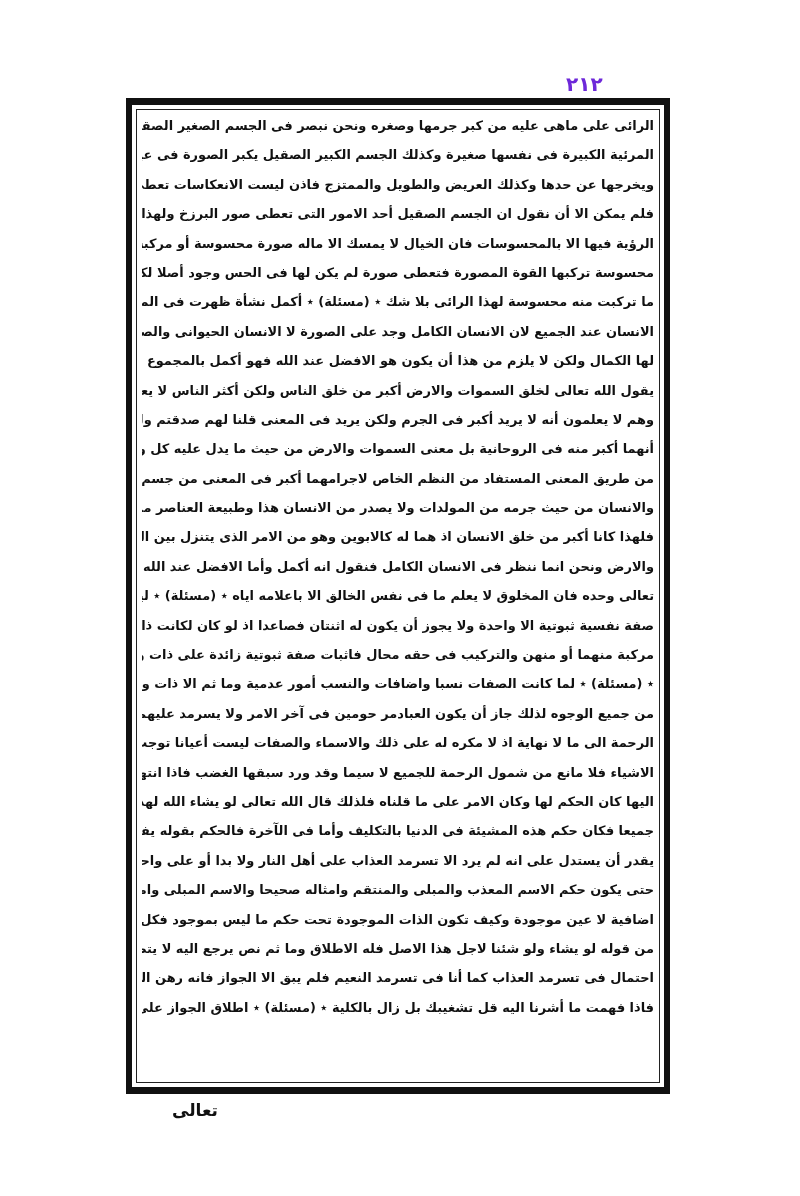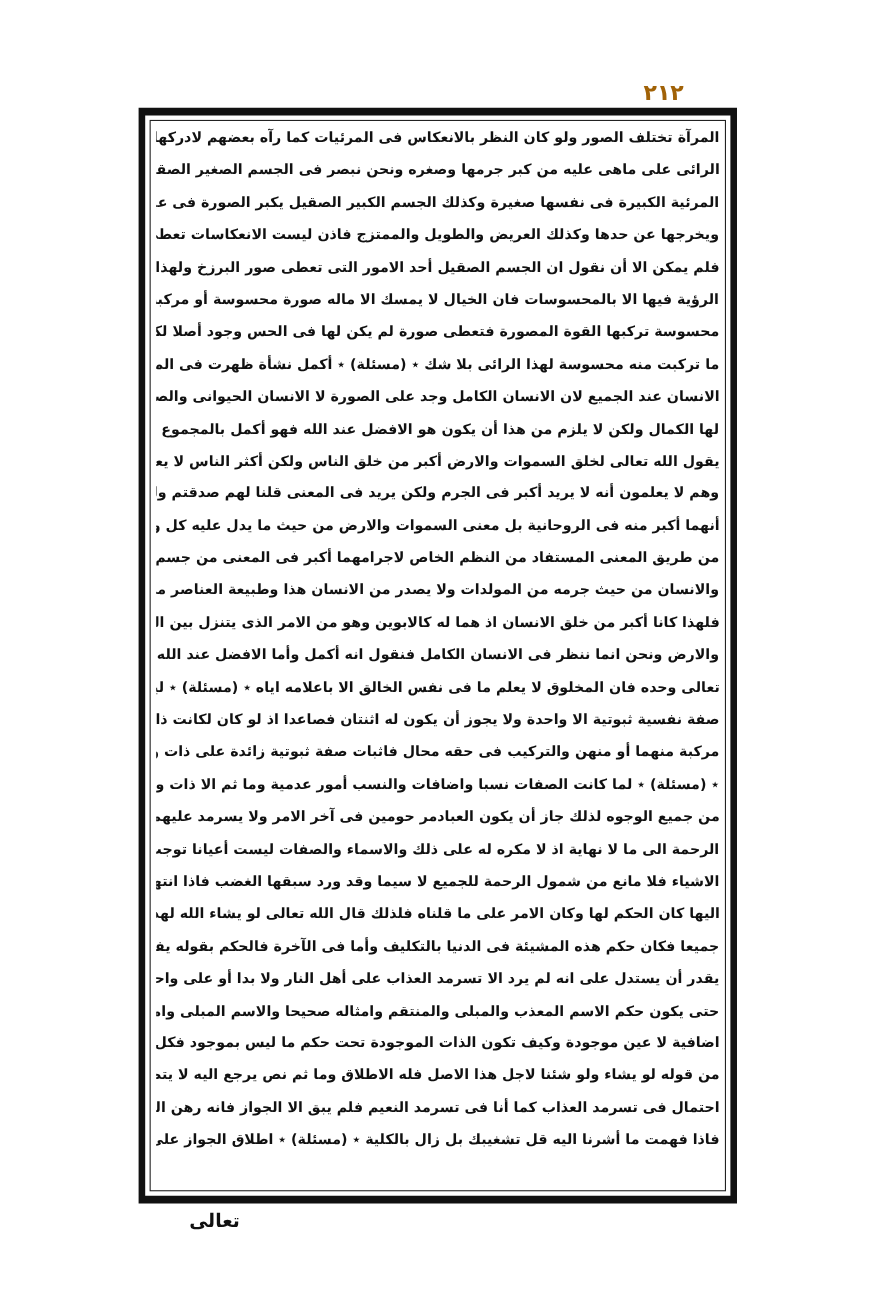--- a/index.html
+++ b/index.html
@@ -10,26 +10,26 @@
     body {
       width: 800px;
       height: 1196px;
       position: relative;
       overflow: hidden;
       font-family: "DejaVu Sans", sans-serif;
       color: #111;
     }
     .page-number {
       position: absolute;
-      left: 585px;
+      left: 566px;
       top: 72px;
       font-size: 20px;
       font-weight: bold;
       direction: rtl;
-      color: #a16207;
+      color: #6d28d9;
     }
     .frame-outer {
       position: absolute;
       left: 126px;
       top: 98px;
       width: 532px;
       height: 982px;
       border-left: 6px solid #111;
       border-right: 6px solid #111;
       border-top: 7px solid #111;
@@ -78,21 +78,20 @@
     }
   </style>
 </head>
 <body>
 
 <div class="page-number">٢١٢</div>
 
 <div class="frame-outer">
   <div class="frame-inner"></div>
   <div class="text-block" id="text-body">
-      <span class="text-line" style="height: 29.3939px; line-height: 29.3939px; font-size: 12.9333px;">المرآة تختلف الصور ولو كان النظر بالانعكاس فى المرئيات كما رآه بعضهم لادركها</span>
       <span class="text-line" style="height: 29.3939px; line-height: 29.3939px; font-size: 12.9333px;">الرائى على ماهى عليه من كبر جرمها وصغره ونحن نبصر فى الجسم الصغير الصقيل الصورة</span>
       <span class="text-line" style="height: 29.3939px; line-height: 29.3939px; font-size: 12.9333px;">المرئية الكبيرة فى نفسها صغيرة وكذلك الجسم الكبير الصقيل يكبر الصورة فى عين الرائى</span>
       <span class="text-line" style="height: 29.3939px; line-height: 29.3939px; font-size: 12.9333px;">ويخرجها عن حدها وكذلك العريض والطويل والممتزج فاذن ليست الانعكاسات تعطى ذلك</span>
       <span class="text-line" style="height: 29.3939px; line-height: 29.3939px; font-size: 12.9333px;">فلم يمكن الا أن نقول ان الجسم الصقيل أحد الامور التى تعطى صور البرزخ ولهذا لا تتعلق</span>
       <span class="text-line" style="height: 29.3939px; line-height: 29.3939px; font-size: 12.9333px;">الرؤية فيها الا بالمحسوسات فان الخيال لا يمسك الا ماله صورة محسوسة أو مركبة من أجزاء</span>
       <span class="text-line" style="height: 29.3939px; line-height: 29.3939px; font-size: 12.9333px;">محسوسة تركبها القوة المصورة فتعطى صورة لم يكن لها فى الحس وجود أصلا لكن أجزاء</span>
       <span class="text-line" style="height: 29.3939px; line-height: 29.3939px; font-size: 12.9333px;">ما تركبت منه محسوسة لهذا الرائى بلا شك ٭ (مسئلة) ٭ أكمل نشأة ظهرت فى الموجودات</span>
       <span class="text-line" style="height: 29.3939px; line-height: 29.3939px; font-size: 12.9333px;">الانسان عند الجميع لان الانسان الكامل وجد على الصورة لا الانسان الحيوانى والصورة</span>
       <span class="text-line" style="height: 29.3939px; line-height: 29.3939px; font-size: 12.9333px;">لها الكمال ولكن لا يلزم من هذا أن يكون هو الافضل عند الله فهو أكمل بالمجموع فان قالوا</span>
       <span class="text-line" style="height: 29.3939px; line-height: 29.3939px; font-size: 12.9333px;">يقول الله تعالى لخلق السموات والارض أكبر من خلق الناس ولكن أكثر الناس لا يعلمون</span>

